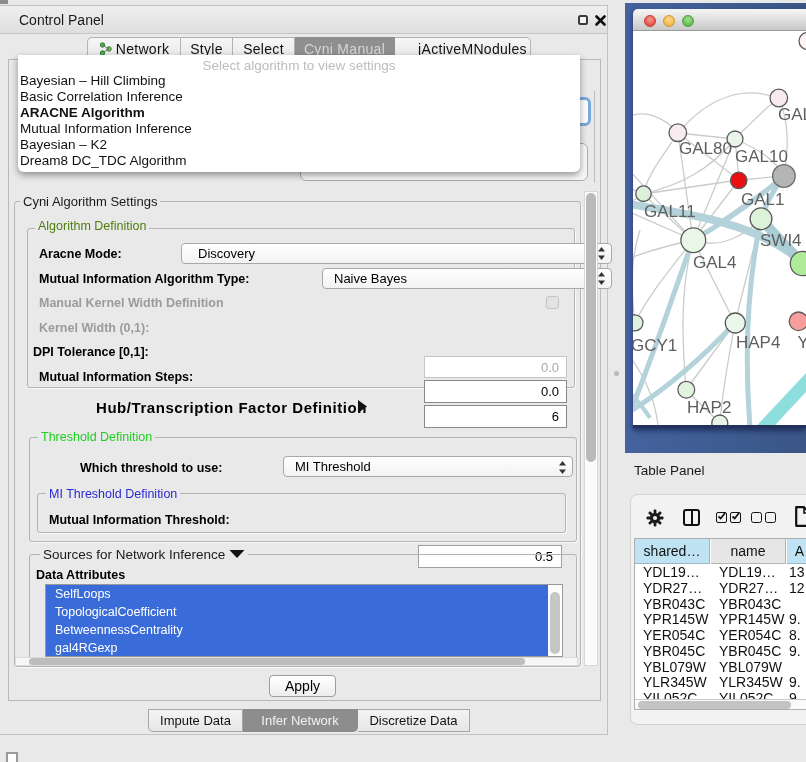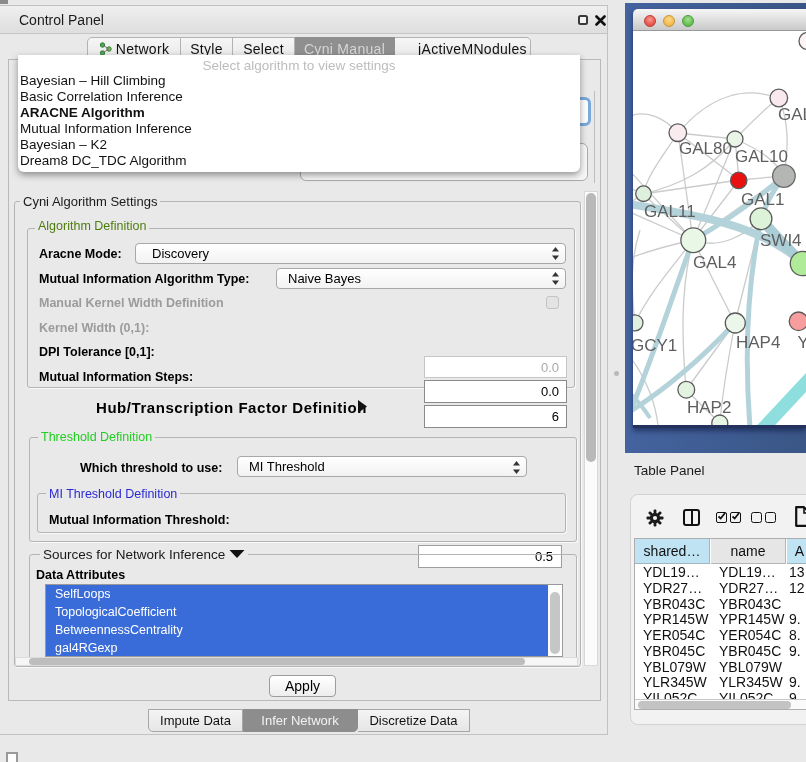--- a/index.html
+++ b/index.html
@@ -2,21 +2,21 @@
 <html><head>
 <meta charset="utf-8">
 <style>
   * { margin:0; padding:0; box-sizing:border-box; }
   html,body { width:806px; height:762px; background:#e9e9e9; overflow:hidden;
     font-family:"Liberation Sans", sans-serif; }
   .abs { position:absolute; }
   #page { position:relative; width:806px; height:762px; }
   .b { font-weight:bold; }
   .combo { position:absolute; background:linear-gradient(#ffffff,#f2f2f2); border:1px solid #a8a8a8;
-    border-radius:4px; font-size:13px; color:#000; }
+    border-radius:4px; font-size:13px; color:#000;margin-left:46px; }
   .combo .ctext { position:absolute; left:11px; top:2px; }
   .combo .carr { position:absolute; right:5px; top:0px; width:9px; height:100%; }
   .tfield { position:absolute; background:#fff; font-size:13px; color:#000; text-align:right;margin-top:38px; }
   .lab { position:absolute; font-size:12.5px; font-weight:bold; color:#000; white-space:nowrap; }
   .glab { position:absolute; font-size:12.5px; white-space:nowrap; background:#e9e9e9; padding:0 3px; }
   .gbox { position:absolute; border:1px solid #b4b4b4; border-radius:3px;
     box-shadow:inset 0 0 0 0 #fff, 1px 1px 0 rgba(255,255,255,.7); }
   .tab { height:23px; background:linear-gradient(#f6f6f6,#e7e7e7); border:1px solid #b2b2b2;
     border-left:none; font-size:14px; letter-spacing:0.3px; color:#111; display:flex; align-items:center;
     justify-content:center; }
@@ -85,21 +85,21 @@
           <path d="M4.5 16 L1 11.5 L8 11.5 Z" fill="#333"></path>
         </svg>
     </div>
 
     <div class="lab" style="left:39px;top:290px;color:#9b9b9b;">Manual Kernel Width Definition</div>
     <div class="abs" style="left:546px;top:290px;width:13px;height:13px;background:#e3e3e3;border:1px solid #c4c4c4;border-radius:3px;"></div>
 
     <div class="lab" style="left:39px;top:315px;color:#9b9b9b;">Kernel Width (0,1):</div>
     <div class="tfield" style="left:424px;top:311.5px;width:143px;height:22px;border:1px solid #c6c6c6;color:#a9a9a9;padding:3px 7px 0 0;">0.0</div>
 
-    <div class="lab" style="left:39px;top:339px;">DPI Tolerance [0,1]:</div>
+    <div class="lab" style="left:33px;top:339px;">DPI Tolerance [0,1]:</div>
     <div class="tfield" style="left:424px;top:336px;width:143px;height:22.5px;border:1px solid #8a8a8a;padding:3px 7px 0 0;">0.0</div>
 
     <div class="lab" style="left:39px;top:364px;">Mutual Information Steps:</div>
     <div class="tfield" style="left:424px;top:360.5px;width:143px;height:23px;border:1px solid #8a8a8a;padding:3px 7px 0 0;">6</div>
 
     <div class="lab" style="left:50px;top:393px;font-size:15px;letter-spacing:0.55px;margin-left:46px;">Hub/Transcription Factor Definition</div>
     <svg class="abs" style="left:355px;top:393px;" width="14" height="15" viewBox="0 0 14 15">
         <path d="M3 1 L12 7.5 L3 14 Z" fill="#111"></path>
       </svg>
 

